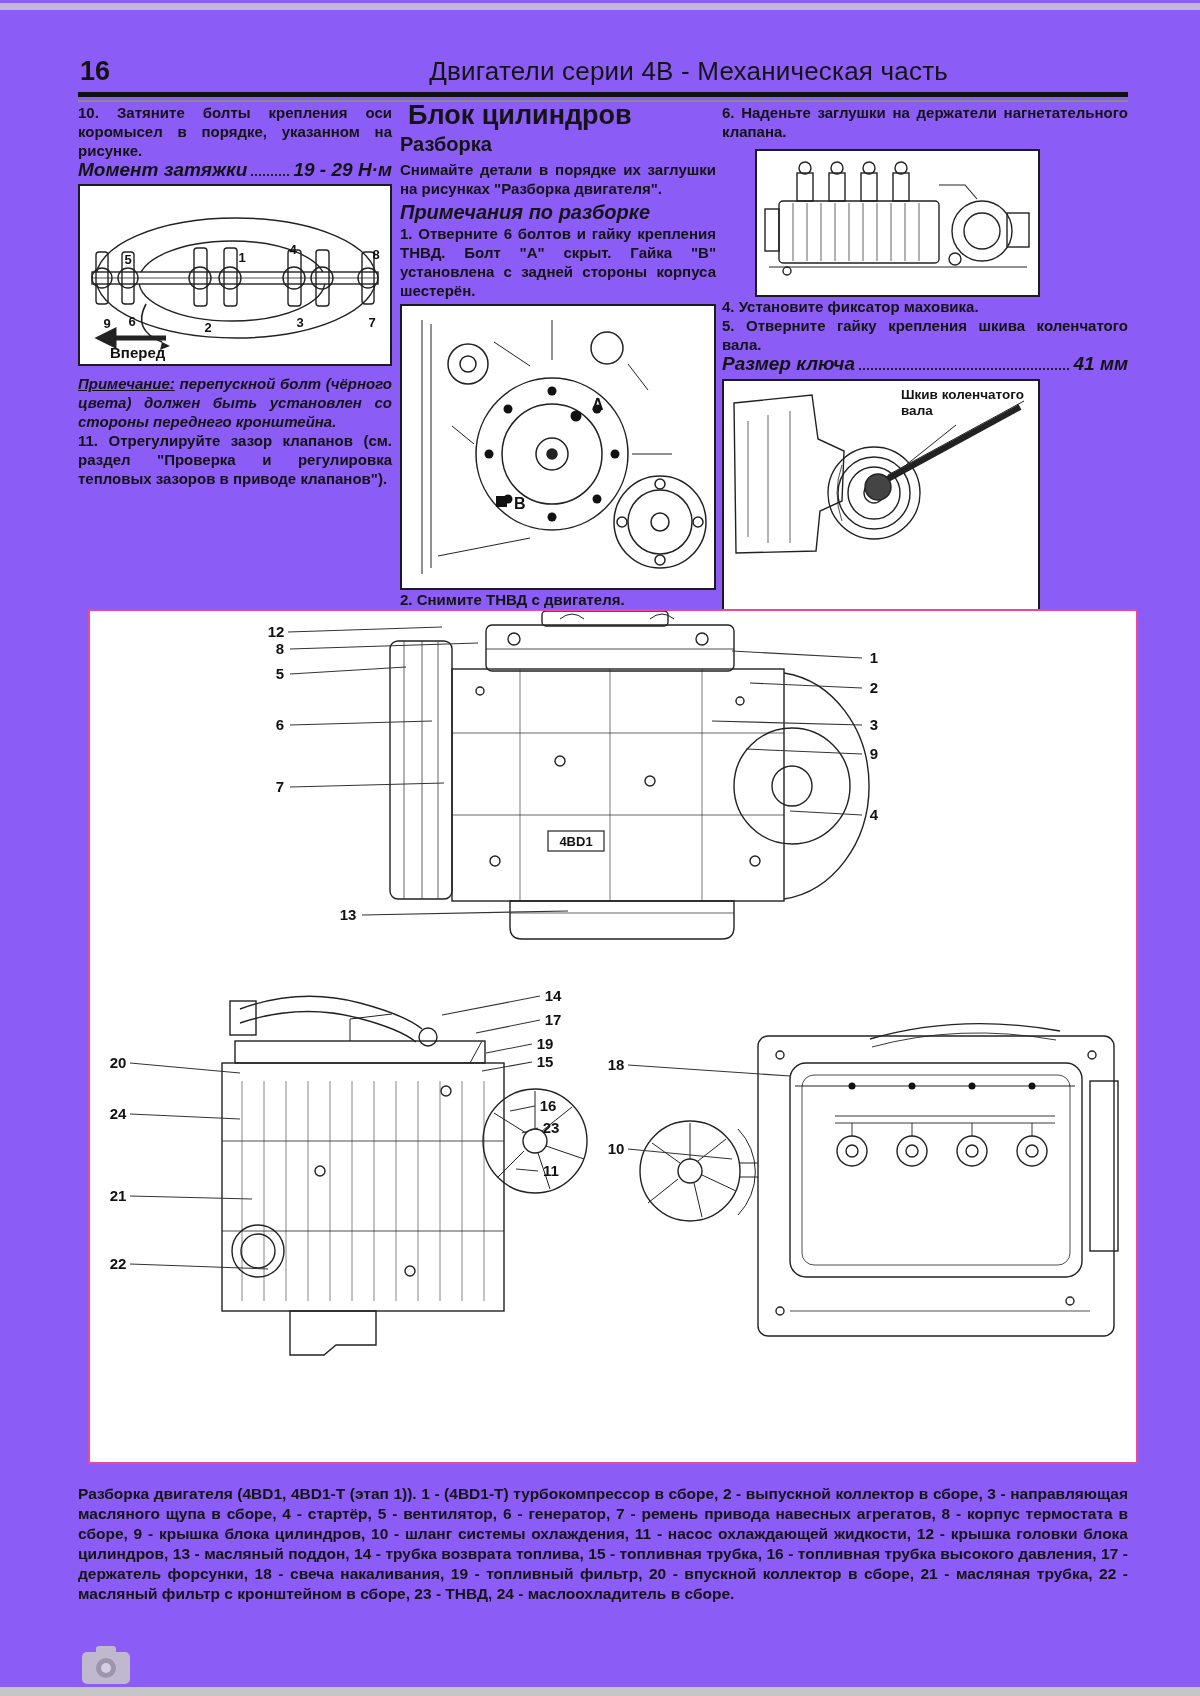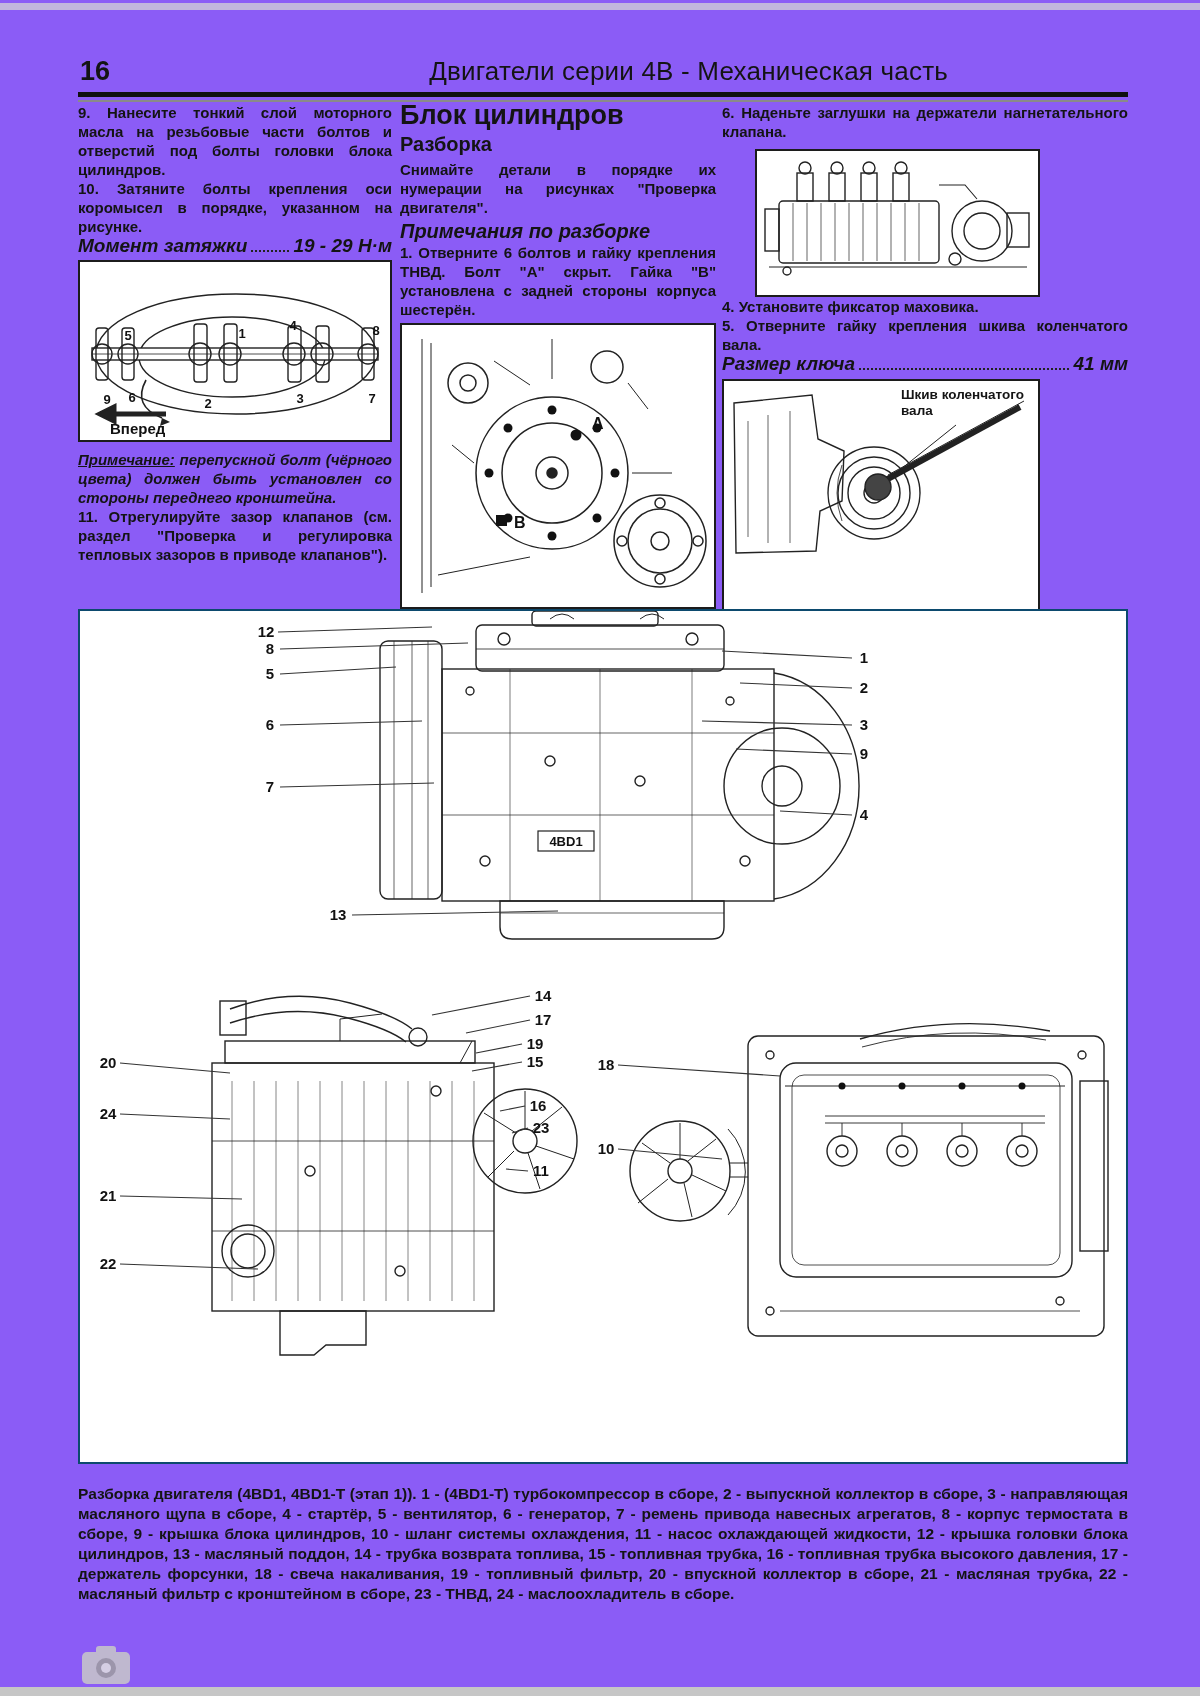--- a/index.html
+++ b/index.html
@@ -17,53 +17,52 @@
   
   .col{position:absolute;top:103px;}
   .col-left{left:78px;width:314px;}
   .col-mid{left:400px;width:316px;}
   .col-right{left:722px;width:406px;}
   p.body{margin:0;font-size:15px;font-weight:bold;line-height:19px;text-align:justify;}
   .leader-line{display:flex;align-items:flex-end;font-size:19px;font-weight:bold;font-style:italic;line-height:20px;}
   .leader-line .dots{flex:1;border-bottom:2px dotted #222;margin:0 4px 4px 4px;}
   .note .note-label{text-decoration:underline;}
   .note{font-style:italic;}
-  h1.sec{margin:0 0 2px 0;font-size:27px;font-weight:bold;line-height:30px;}
+  h1.sec{margin:0 0 2px 8px;font-size:27px;font-weight:bold;line-height:30px;}
   h2.sec{margin:0 0 4px 0;font-size:20px;font-weight:bold;line-height:24px;}
   h3.sec{margin:4px 0 2px 0;font-size:20px;font-weight:bold;font-style:italic;line-height:20px;}
   
   .figbox{border:2px solid #1c1c1c;background:#fff;position:relative;box-sizing:border-box;}
   .fig-a{height:182px;margin:4px 0 8px 0;}
   .fig-b{height:286px;margin-top:4px;}
   .fig-c{width:285px;height:148px;margin:8px 0 0 33px;}
   .fig-d{width:318px;height:232px;margin-top:5px;}
   .fig-d .pulley-label{position:absolute;right:5px;top:6px;width:132px;font-size:13.5px;font-weight:bold;line-height:16px;}
   .mt8{margin-top:8px;} .mt6{margin-top:6px;}
   
-  .main-figure{position:absolute;left:78px;top:609px;width:1046px;height:851px;border:2px solid #0c4a6e;box-sizing:content-box;background:#fff;}
+  .main-figure{position:absolute;left:88px;top:609px;width:1046px;height:851px;border:2px solid #ec4899;box-sizing:content-box;background:#fff;}
   
   .caption{position:absolute;left:78px;top:1468px;width:1050px;font-size:15.5px;font-weight:bold;line-height:20px;text-align:justify;}
   
   .watermark{position:absolute;left:80px;top:1642px;width:52px;height:46px;opacity:.85;}
   svg{display:block;}
   svg text{font-family:"Liberation Sans",sans-serif;font-weight:bold;fill:#111;}
 </style>
 </head>
 <body>
 
 <div class="page">
   <div class="scan-strip-top"></div>
 
   <div class="page-num">16</div>
   <div class="header-title">Двигатели серии 4В - Механическая часть</div>
   <div class="rule-thick"></div>
   <div class="rule-thin"></div>
 
   <div class="col col-left">
-    <p class="body">9. Нанесите тонкий слой моторного масла на резьбовые части болтов и отверстий под болты головки блока цилиндров.</p>
     <p class="body">10. Затяните болты крепления оси коромысел в порядке, указанном на рисунке.</p>
     <div class="leader-line">
       <span>Момент затяжки</span>
       <span class="dots"></span>
       <span>19 - 29 Н·м</span>
     </div>
 
     <div class="figbox fig-a">
       <svg viewBox="0 0 308 176" width="308" height="176">
         <g stroke="#222" fill="none" stroke-width="1.4">
@@ -107,21 +106,21 @@
       </svg>
     </div>
 
     <p class="body note"><span class="note-label">Примечание:</span><span> перепускной болт (чёрного цвета) должен быть установлен со стороны переднего кронштейна.</span></p>
     <p class="body">11. Отрегулируйте зазор клапанов (см. раздел "Проверка и регулировка тепловых зазоров в приводе клапанов").</p>
   </div>
 
   <div class="col col-mid" style="top:100px">
     <h1 class="sec">Блок цилиндров</h1>
     <h2 class="sec">Разборка</h2>
-    <p class="body">Снимайте детали в порядке их нумерации на рисунках "Проверка двигателя".</p>
+    <p class="body">Снимайте детали в порядке их заглушки на рисунках "Разборка двигателя".</p>
     <h3 class="sec">Примечания по разборке</h3>
     <p class="body">1. Отверните 6 болтов и гайку крепления ТНВД. Болт "А" скрыт. Гайка "В" установлена с задней стороны корпуса шестерён.</p>
 
     <div class="figbox fig-b">
       <svg viewBox="0 0 312 282" width="312" height="282">
         <g stroke="#222" fill="none" stroke-width="1.5">
           <path d="M20,14 v254 M29,18 v244" stroke-width="1"></path>
           <circle cx="150" cy="148" r="76"></circle>
           <circle cx="150" cy="148" r="50"></circle>
           <circle cx="150" cy="148" r="16"></circle>

